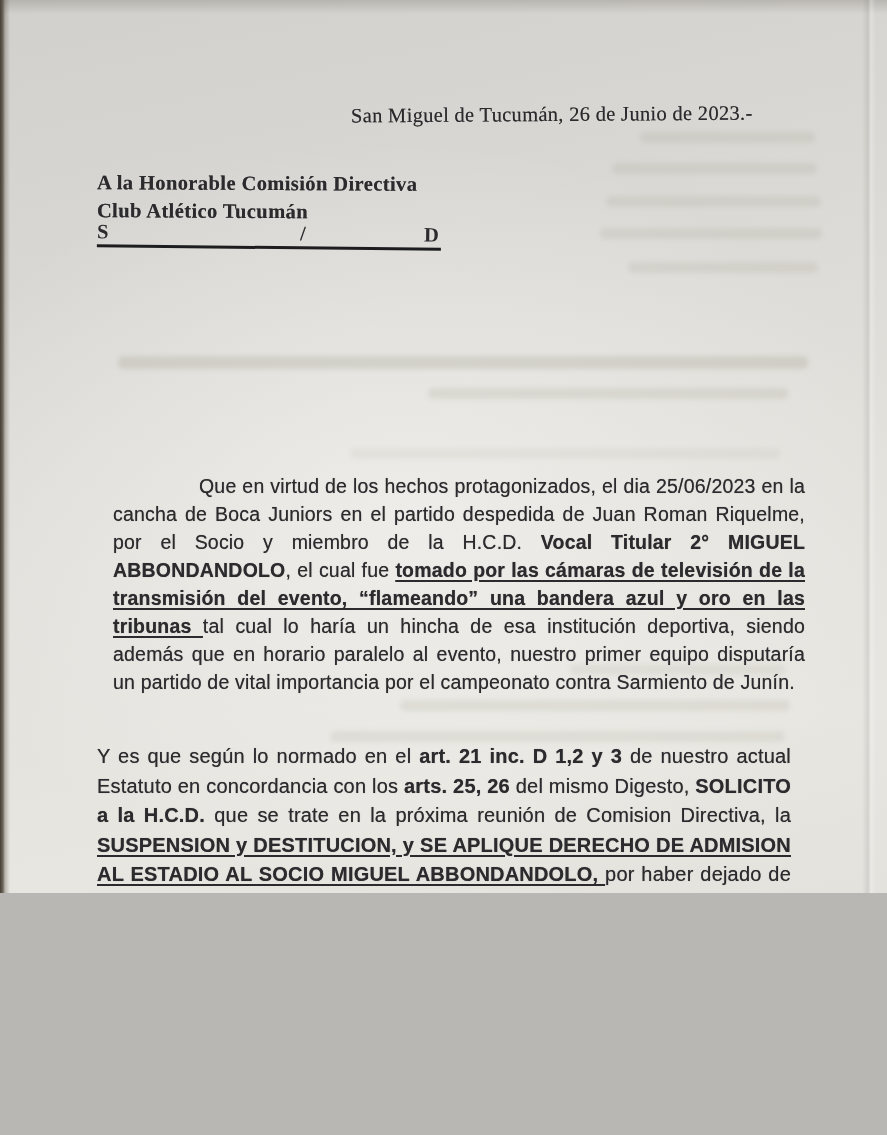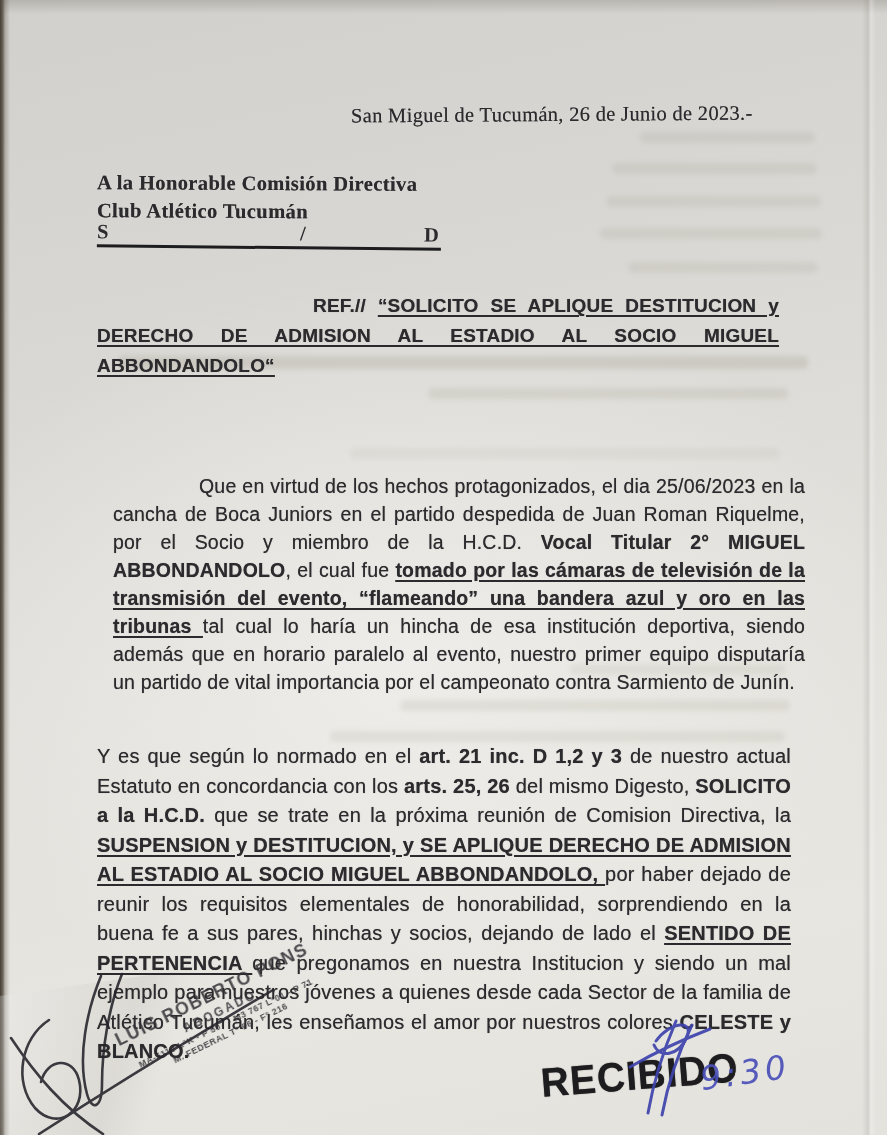--- a/index.html
+++ b/index.html
@@ -1,17 +1,17 @@
 <!DOCTYPE html>
 <html><head>
 <meta charset="utf-8">
 <style>
   html,body{margin:0;padding:0;background:#b9b7b3;}
   .photo{
-    position:relative;width:887px;height:1135px;overflow:hidden;
+    position:relative;width:887px;height:893px;overflow:hidden;
     background:
       radial-gradient(ellipse 720px 540px at 46% 58%, rgba(248,247,244,.55), rgba(248,247,244,0) 70%),
       linear-gradient(168deg,#d2d0cc 0%,#d9d7d3 26%,#e2e0db 55%,#e8e6e1 82%,#e4e2dd 100%);
     font-family:"Liberation Sans",sans-serif;color:#2b2b2e;
   }
   
   .edge-left{position:absolute;left:0;top:0;width:10px;height:1135px;
     background:linear-gradient(90deg,#433d34 0,#6e6必85e 2px,rgba(110,104,94,.45) 4px,rgba(110,104,94,0) 10px);}
   .edge-left{background:linear-gradient(90deg,#433d34 0,#6e685e 3px,rgba(110,104,94,.4) 5px,rgba(110,104,94,0) 10px);}
   .edge-top{position:absolute;left:0;top:0;width:887px;height:14px;
@@ -88,24 +88,20 @@
   <div class="addr">
     <div>A la Honorable Comisión Directiva</div>
     <div>Club Atlético Tucumán</div>
   </div>
   <div class="sd-row">
     <span class="s">S</span>
     <span class="slash">/</span>
     <span class="d">D</span>
   </div>
 
-  <p class="textblock ref">
-    <span>REF.//</span>
-    <span class="u">“SOLICITO SE APLIQUE DESTITUCION y DERECHO DE ADMISION AL ESTADIO AL SOCIO MIGUEL ABBONDANDOLO“</span>
-  </p>
 
 
   <p class="textblock p1">
     <span>Que en virtud de los hechos protagonizados, el dia 25/06/2023 en la cancha de Boca Juniors en el partido despedida de Juan Roman Riquelme, por el Socio y miembro de la H.C.D. </span><span class="b">Vocal Titular 2° MIGUEL ABBONDANDOLO</span><span>, el cual fue </span><span class="b u">tomado por las cámaras de televisión de la transmisión del evento, “flameando” una bandera azul y oro en las tribunas </span><span>tal cual lo haría un hincha de esa institución deportiva, siendo además que en horario paralelo al evento, nuestro primer equipo disputaría un partido de vital importancia por el campeonato contra Sarmiento de Junín.</span>
   </p>
 
   <p class="textblock p2">
     <span>Y es que según lo normado en el </span><span class="b">art. 21 inc. D 1,2 y 3 </span><span>de nuestro actual Estatuto en concordancia con los </span><span class="b">arts. 25, 26 </span><span>del mismo Digesto, </span><span class="b">SOLICITO a la H.C.D. </span><span>que se trate en la próxima reunión de Comision Directiva, la </span><span class="b u">SUSPENSION y DESTITUCION, y SE APLIQUE DERECHO DE ADMISION AL ESTADIO AL SOCIO MIGUEL ABBONDANDOLO, </span><span>por haber dejado de reunir los requisitos elementales de honorabilidad, sorprendiendo en la buena fe a sus pares, hinchas y socios, dejando de lado el </span><span class="b u">SENTIDO DE PERTENENCIA </span><span>que pregonamos en nuestra Institucion y siendo un mal ejemplo para nuestros jóvenes a quienes desde cada Sector de la familia de Atlético Tucumán, les enseñamos el amor por nuestros colores </span><span class="b">CELESTE y BLANCO.</span>
   </p>
 

